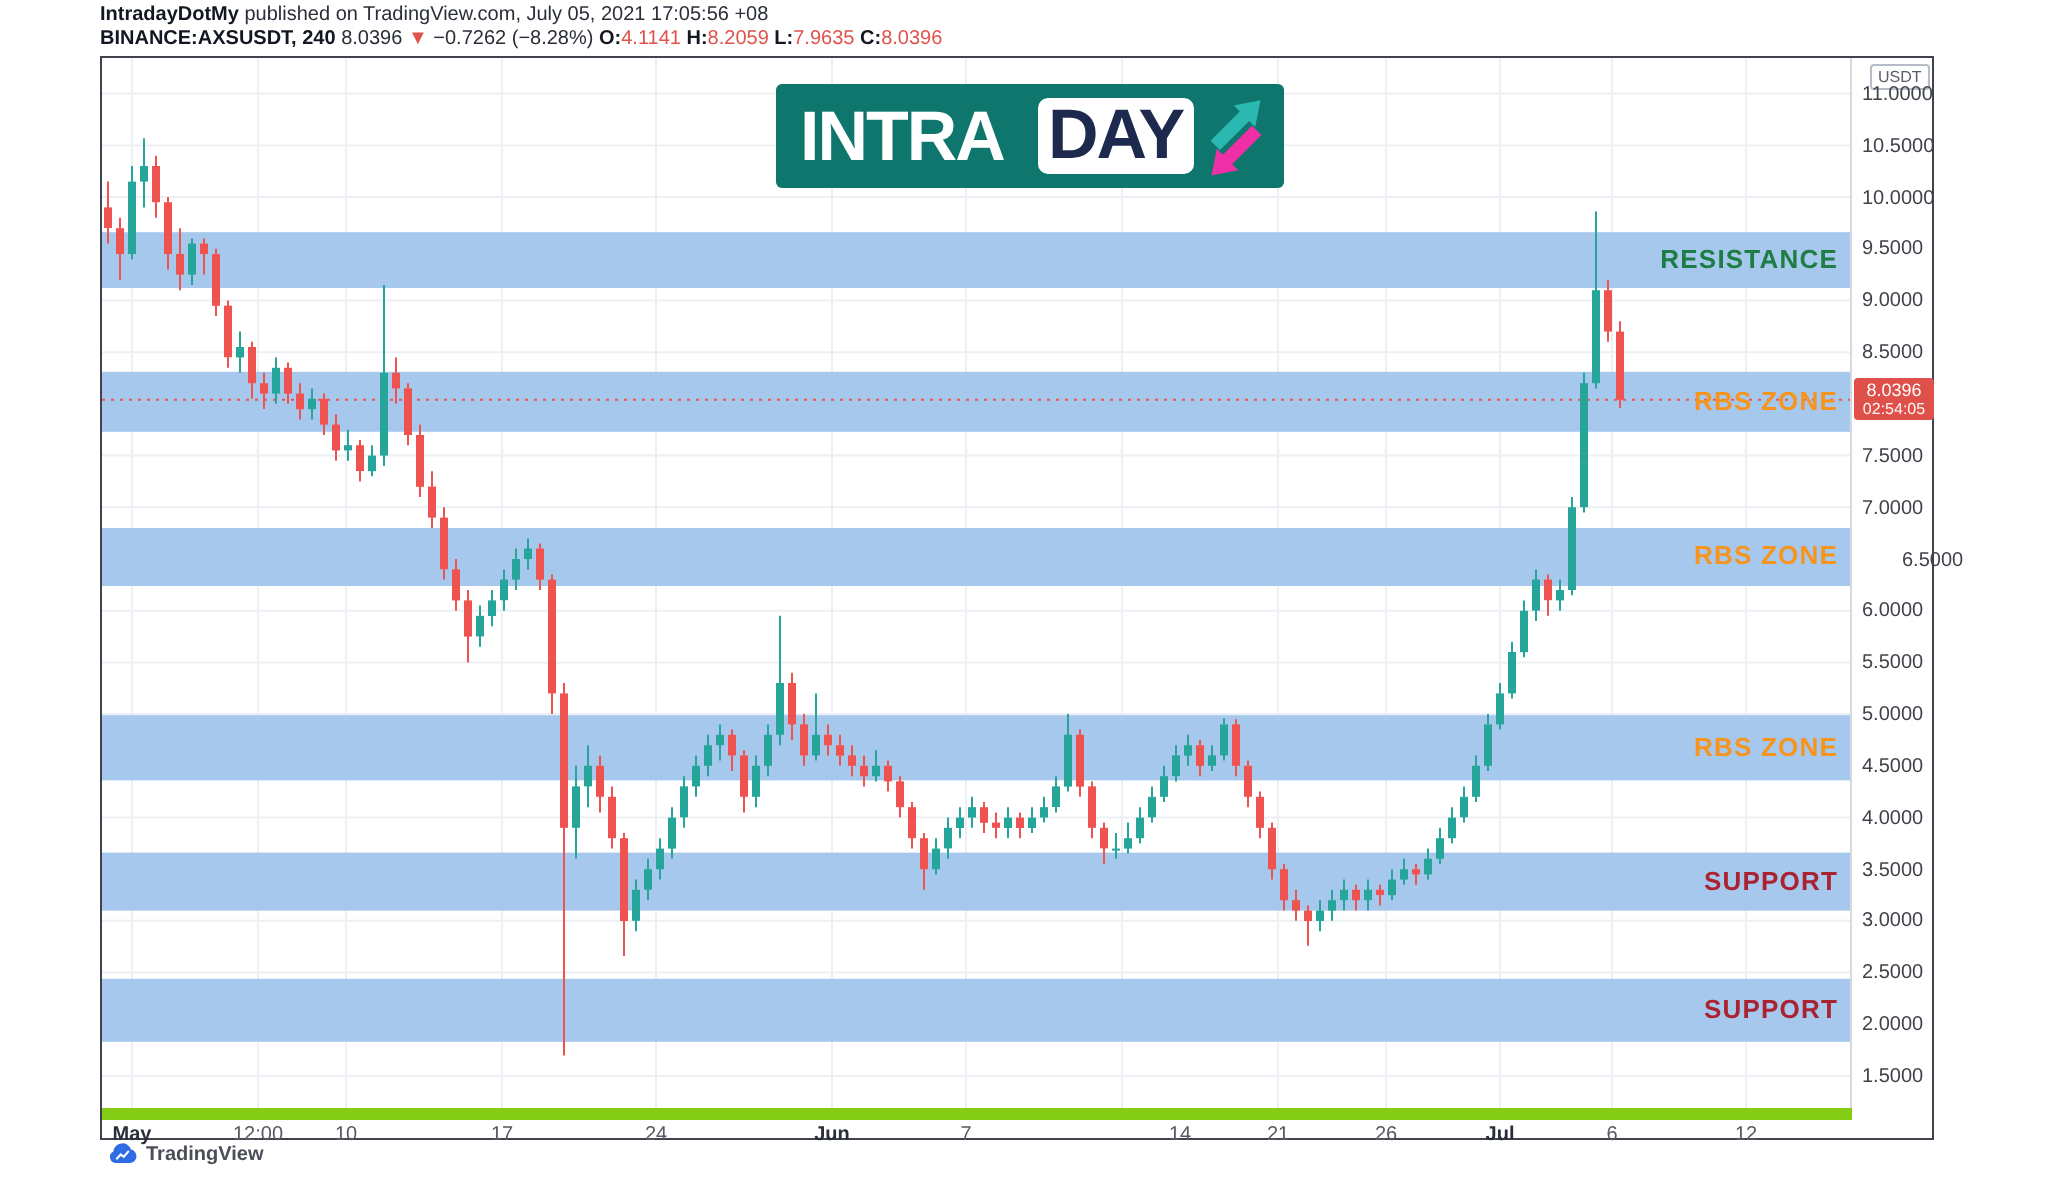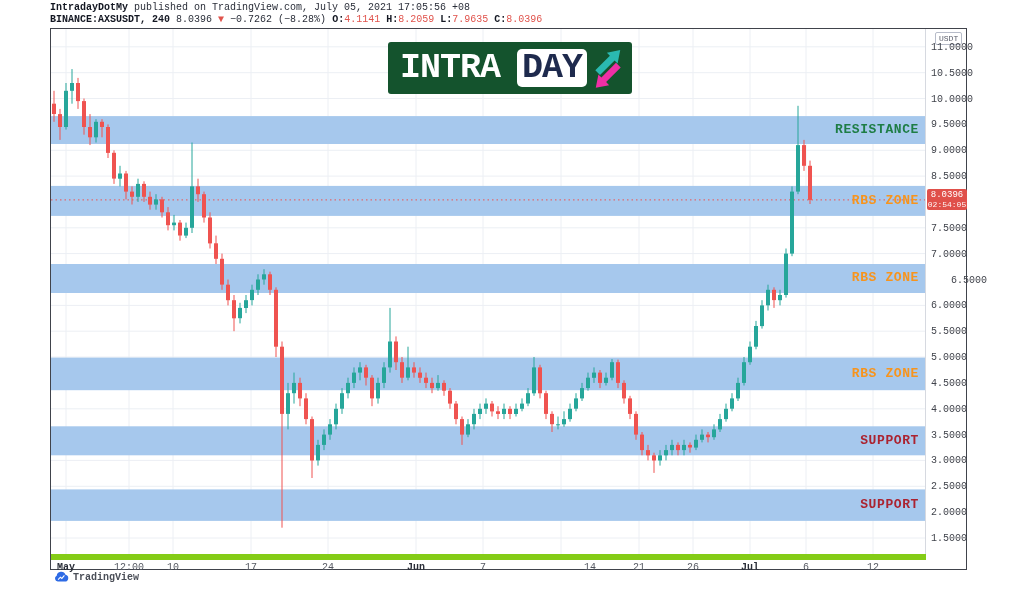--- a/index.html
+++ b/index.html
@@ -1,17 +1,17 @@
 <!DOCTYPE html>
 <html><head>
 <meta charset="utf-8">
 <style>
   html,body{margin:0;padding:0;background:#fff;}
   .shot{position:relative;width:1024px;height:589px;background:#fff;overflow:hidden;
-        font-family:Liberation Mono, monospace;color:#2a2e39;}
+        font-family:Liberation Sans, sans-serif;color:#2a2e39;}
   
   .hdr{position:absolute;left:50px;top:2px;font-size:10px;line-height:12px;white-space:nowrap;}
   .hdr .b{font-weight:bold;color:#131722;}
   .hdr .red{color:#e0534c;}
   .hdr .lbl{font-weight:bold;color:#131722;}
   
   .frame{position:absolute;left:50px;top:28px;width:917px;height:542px;border:1px solid #40434b;box-sizing:border-box;background:#fff;}
   .pane{position:absolute;left:0;top:0;width:875px;height:525px;overflow:hidden;border-right:1px solid #d6d9e0;box-sizing:border-box;}
   .pane svg{position:absolute;left:0;top:0;}
   .zlabel{position:absolute;right:6px;height:18px;line-height:18px;font-size:13px;font-weight:bold;
@@ -400,21 +400,21 @@
         <span class="ttick" style="left: 432px;">7</span>
         <span class="ttick" style="left: 510px; margin-left: 29px;">14</span>
         <span class="ttick" style="left: 588px;">21</span>
         <span class="ttick" style="left: 642px;">26</span>
         <span class="ttick major" style="left: 699px;">Jul</span>
         <span class="ttick" style="left: 755px;">6</span>
         <span class="ttick" style="left: 822px;">12</span>
       </div>
   </div>
 
-  <div class="ilogo" id="ilogo" style="background: #14532d;">
+  <div class="ilogo" id="ilogo" style="background: #0f766e;">
     <span class="intra">INTRA</span>
     <span class="daybox"><span class="day" id="daytxt" style="color: rgb(30, 42, 77);">DAY</span></span>
     <svg class="arrows" viewBox="0 0 34 50">
       <polygon id="arrowNE" points="30,6 27.2,20.2 24,17 8.5,32.5 3.5,27.5 19,12 15.8,8.8" fill="#2ab9b0"></polygon>
       <polygon id="arrowSW" points="4,46 18.2,43.2 15,40 30.5,24.5 25.5,19.5 10,35 6.8,31.8" fill="#ef2fa5"></polygon>
     </svg>
   </div>
 
   <div class="tvbrand">
     <svg width="15" height="12" viewBox="0 0 20 16">

